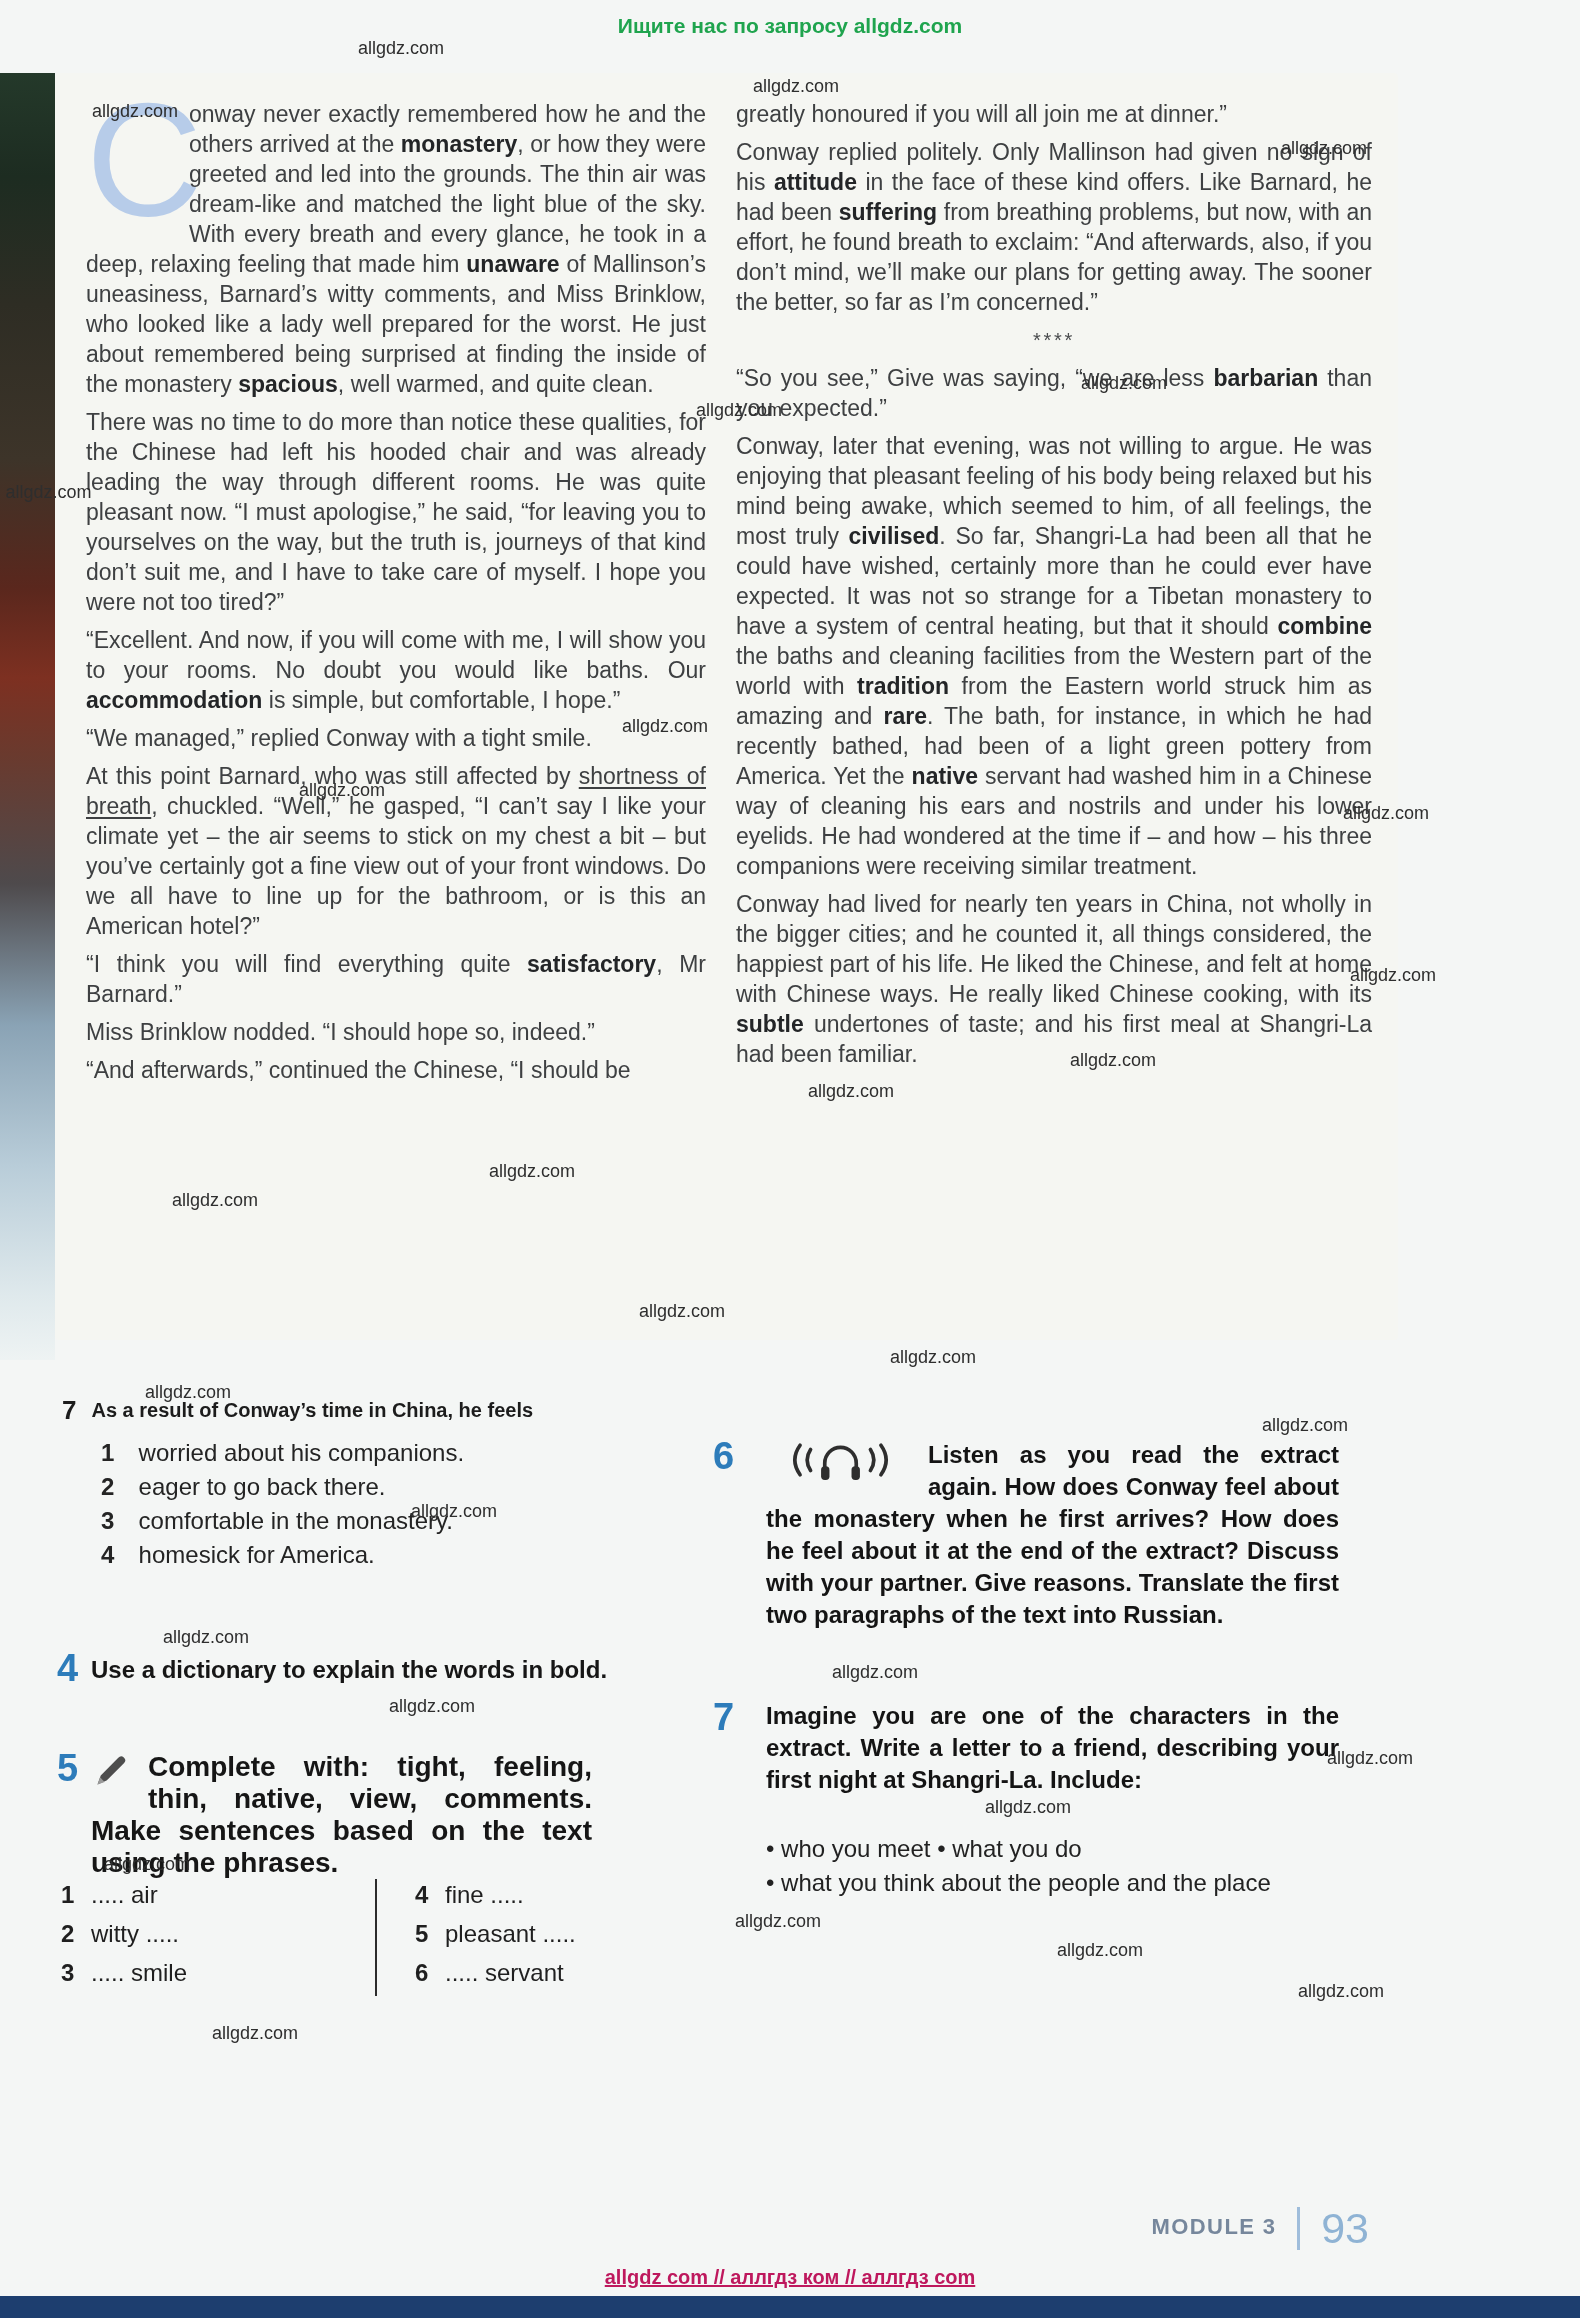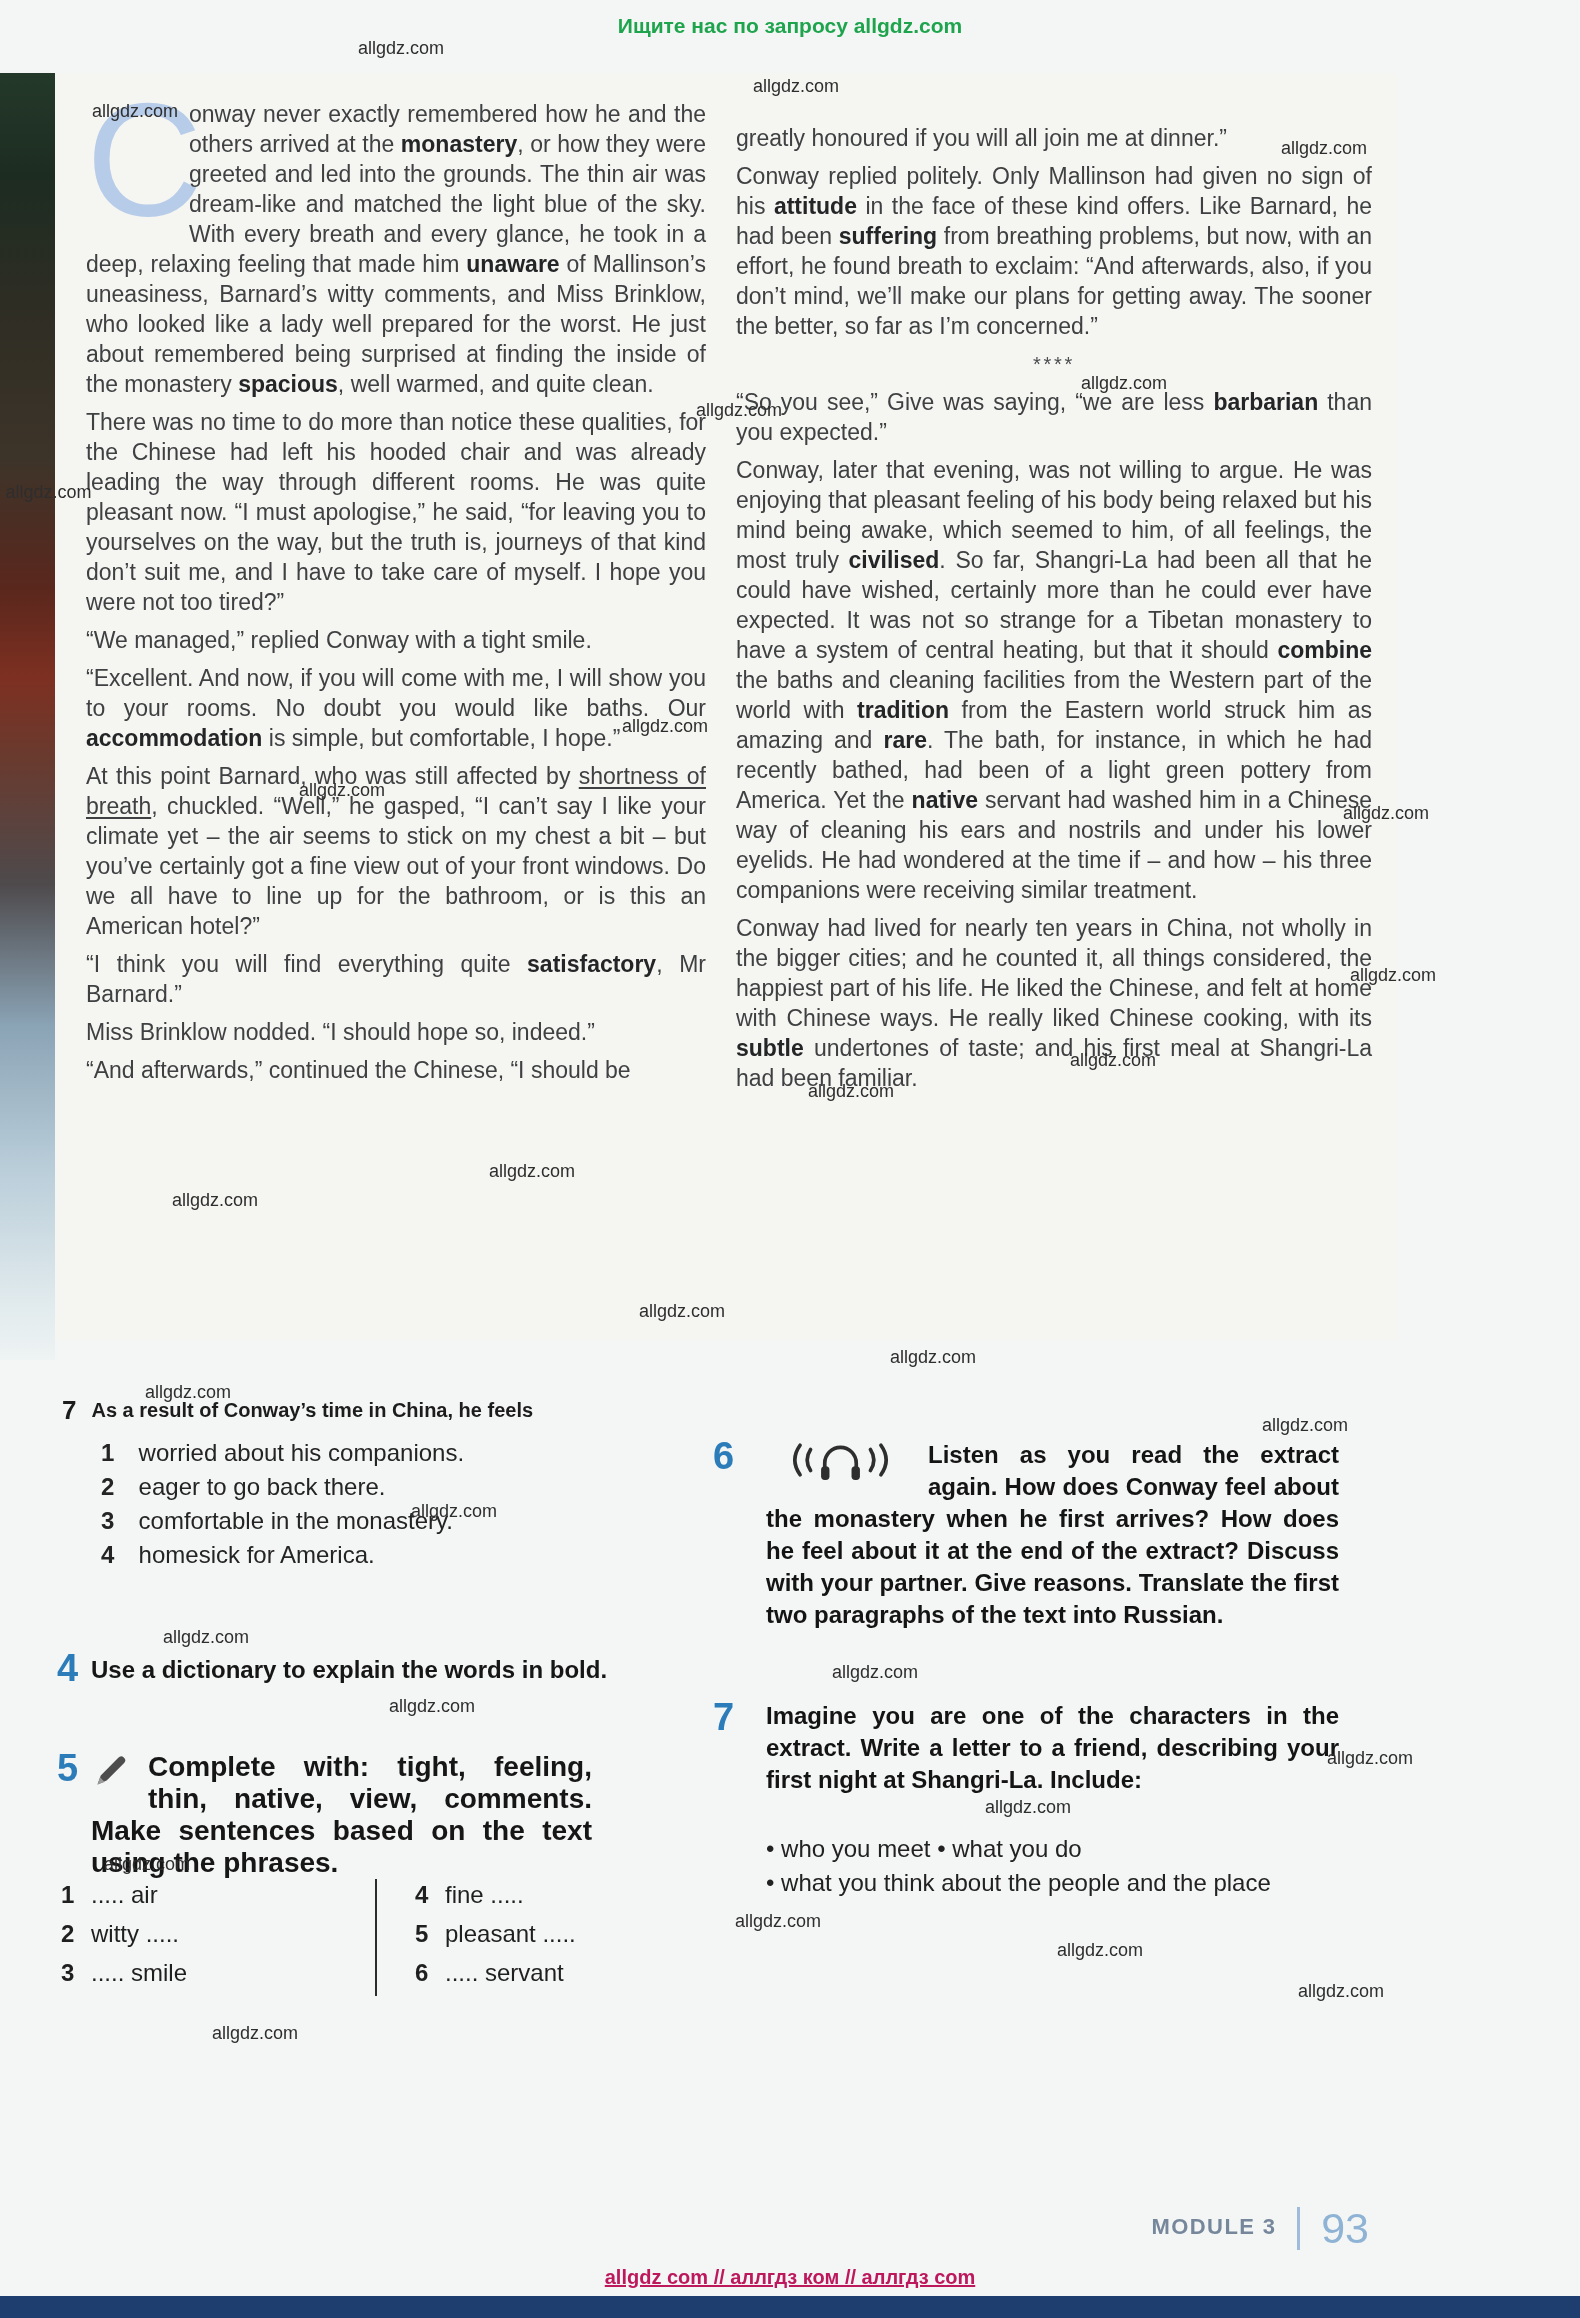--- a/index.html
+++ b/index.html
@@ -23,21 +23,21 @@
       #8aa3b5 74%, #b9cdd9 85%, #dfe9ec 95%, #eef3f3 100%);
     z-index:1;
   }
   .reading-panel {
     position:absolute; left:55px; top:73px; width:1343px; height:1267px;
     background:#f5f6f2; border-radius:4px;
     padding:26px 24px 0 31px; overflow:hidden; z-index:2;
   }
   .article { display:flex; gap:30px; color:#3e4042; font-size:23px; line-height:30px; text-align:justify; }
   .colL { width:620px; }
-  .colR { width:636px;margin-top:24px; }
+  .colR { width:636px; }
   .article p { margin:0 0 8px; }
   .bd { font-weight:bold; color:#232527; }
   .ul { text-decoration:underline; text-underline-offset:3.4px; }
   .article p.center { text-align:center; font-size:20px; letter-spacing:2.7px; color:#4a4c4e; }
   .dropcap {
     float:left; width:103px; height:126px;
     font-size:161px; line-height:120px; color:#b7cce9;
     padding-right:10.8px; overflow:visible;
   }
   
@@ -98,22 +98,22 @@
 <div class="top-banner">Ищите нас по запросу allgdz.com</div>
 
 <div class="photo-strip"></div>
 
 <div class="reading-panel">
   <div class="article">
     <div class="colL">
       <span class="dropcap">C</span>
     <p><span>onway never exactly remembered how he and the others arrived at the </span><span class="bd">monastery</span><span>, or how they were greeted and led into the grounds. The thin air was dream-like and matched the light blue of the sky. With every breath and every glance, he took in a deep, relaxing feeling that made him </span><span class="bd">unaware</span><span> of Mallinson’s uneasiness, Barnard’s witty comments, and Miss Brinklow, who looked like a lady well prepared for the worst. He just about remembered being surprised at finding the inside of the monastery </span><span class="bd">spacious</span><span>, well warmed, and quite clean.</span></p>
         <p><span>There was no time to do more than notice these qualities, for the Chinese had left his hooded chair and was already leading the way through different rooms. He was quite pleasant now. “I must apologise,” he said, “for leaving you to yourselves on the way, but the truth is, journeys of that kind don’t suit me, and I have to take care of myself. I hope you were not too tired?”</span></p>
+        <p><span>“Excellent. And now, if you will come with me, I will show you to your rooms. No doubt you would like baths. Our </span><span class="bd">accommodation</span><span> is simple, but comfortable, I hope.”</span></p>
         <p><span>“We managed,” replied Conway with a tight smile.</span></p>
-        <p><span>“Excellent. And now, if you will come with me, I will show you to your rooms. No doubt you would like baths. Our </span><span class="bd">accommodation</span><span> is simple, but comfortable, I hope.”</span></p>
         <p><span>At this point Barnard, who was still affected by </span><span class="ul">shortness of breath</span><span>, chuckled. “Well,” he gasped, “I can’t say I like your climate yet – the air seems to stick on my chest a bit – but you’ve certainly got a fine view out of your front windows. Do we all have to line up for the bathroom, or is this an American hotel?”</span></p>
         <p><span>“I think you will find everything quite </span><span class="bd">satisfactory</span><span>, Mr Barnard.”</span></p>
         <p><span>Miss Brinklow nodded. “I should hope so, indeed.”</span></p>
         <p><span>“And afterwards,” continued the Chinese, “I should be</span></p>
       </div>
     <div class="colR">
         <p><span>greatly honoured if you will all join me at dinner.”</span></p>
         <p><span>Conway replied politely. Only Mallinson had given no sign of his </span><span class="bd">attitude</span><span> in the face of these kind offers. Like Barnard, he had been </span><span class="bd">suffering</span><span> from breathing problems, but now, with an effort, he found breath to exclaim: “And afterwards, also, if you don’t mind, we’ll make our plans for getting away. The sooner the better, so far as I’m concerned.”</span></p>
         <p class="center"><span>****</span></p>
         <p><span>“So you see,” Give was saying, “we are less </span><span class="bd">barbarian</span><span> than you expected.”</span></p>

